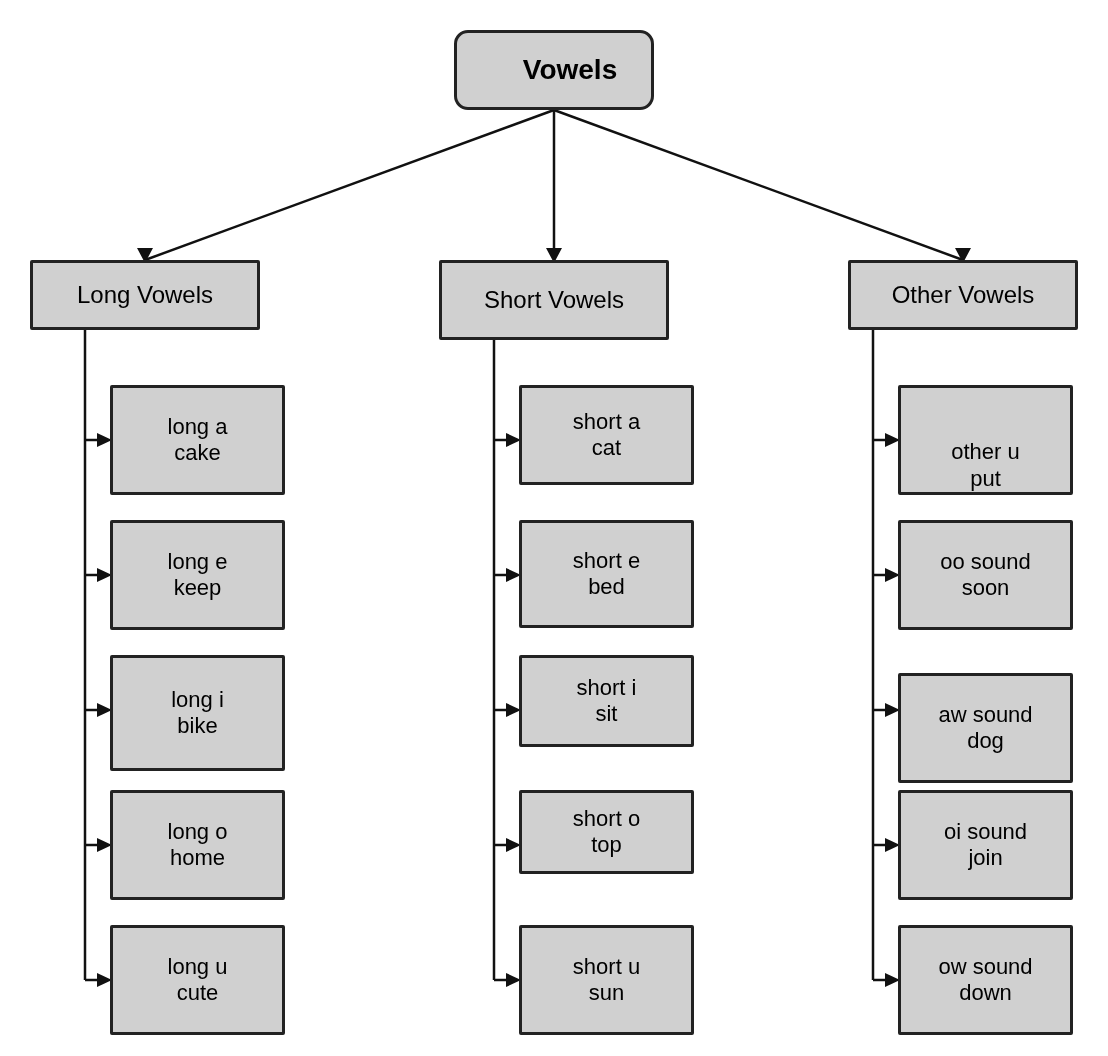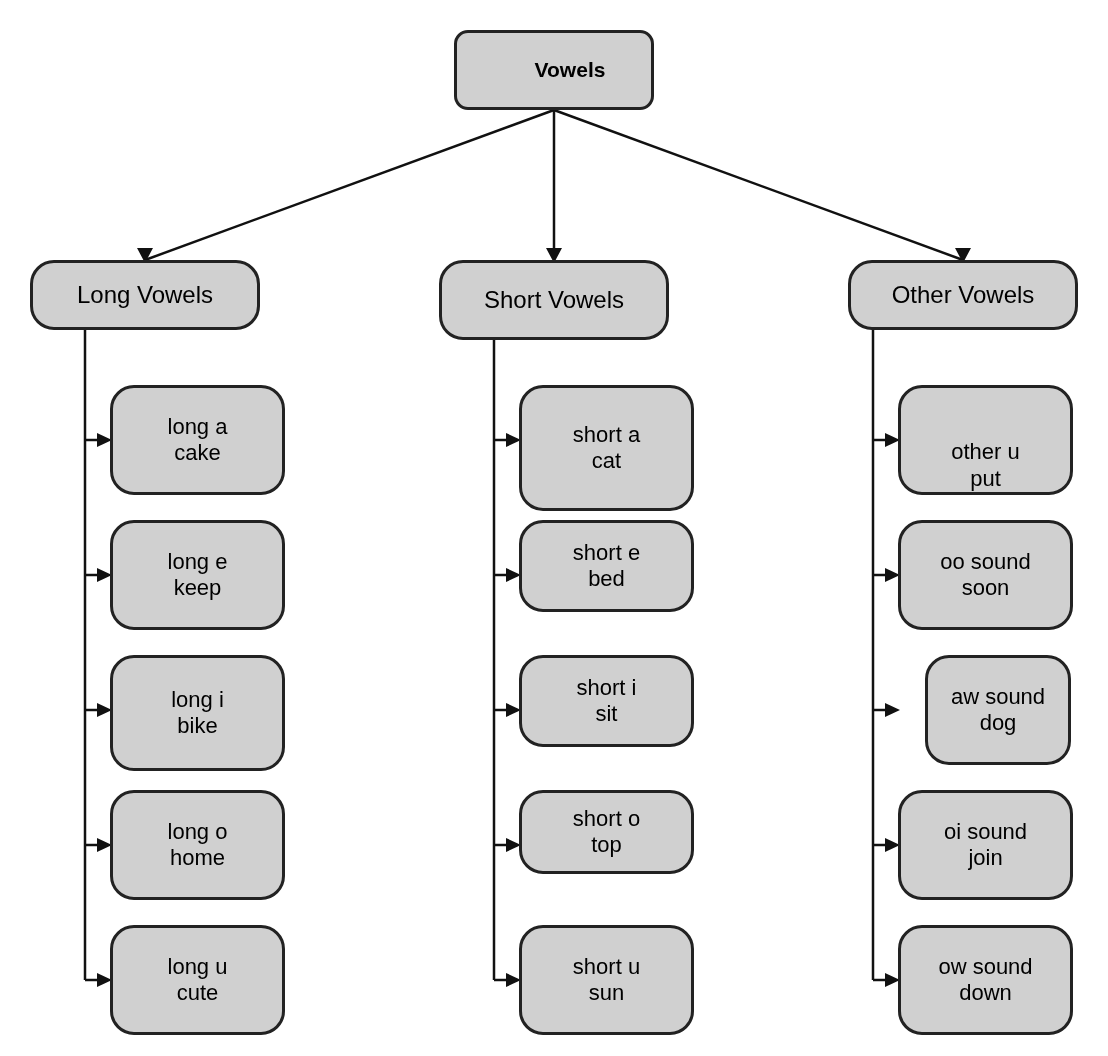--- a/index.html
+++ b/index.html
@@ -16,33 +16,33 @@
       width: 1108px;
       height: 1056px;
       position: relative;
     }
 
     
     .node {
       position: absolute;
       background: #d0d0d0;
       border: 3px solid #222;
-      border-radius: 24px;
+      border-radius: 2px;
       display: flex;
       align-items: center;
       justify-content: center;
       text-align: center;
       font-size: 22px;
       line-height: 1.2;
     }
 
     .node-root {
       width: 200px;
       height: 80px;
-      font-size: 21px;
+      font-size: 28px;
       font-weight: bold;
       border-radius: 14px;
       left: 454px;
       top: 30px;
       padding-left: 32px;
     }
 
     .node-long {
       width: 230px;
       height: 70px;
@@ -66,30 +66,30 @@
     }
 
     
     .node-la { left: 110px; top: 385px; width: 175px; height: 110px; }
     .node-le { left: 110px; top: 520px; width: 175px; height: 110px; }
     .node-li { left: 110px; top: 655px; width: 175px; height: 116px; }
     .node-lo { left: 110px; top: 790px; width: 175px; height: 110px; }
     .node-lu { left: 110px; top: 925px; width: 175px; height: 110px; }
 
     
-    .node-sa { left: 519px; top: 385px; width: 175px; height: 126px; }
-    .node-se { left: 519px; top: 520px; width: 175px; height: 92px; justify-content: center; }
+    .node-sa { left: 519px; top: 385px; width: 175px; height: 100px; }
+    .node-se { left: 519px; top: 520px; width: 175px; height: 108px; justify-content: center; }
     .node-si { left: 519px; top: 655px; width: 175px; height: 92px; }
     .node-so { left: 519px; top: 790px; width: 175px; height: 84px; }
     .node-su { left: 519px; top: 925px; width: 175px; height: 110px; }
 
     
     .node-ou { left: 898px; top: 385px; width: 175px; height: 110px; align-items: flex-end; }
     .node-oo { left: 898px; top: 520px; width: 175px; height: 110px; }
-    .node-aw { left: 898px; top: 655px; width: 146px; height: 110px; margin-left: 27px; }
+    .node-aw { left: 898px; top: 673px; width: 175px; height: 110px; }
     .node-oi { left: 898px; top: 790px; width: 175px; height: 110px; }
     .node-ow { left: 898px; top: 925px; width: 175px; height: 110px; }
 
     svg.lines {
       position: absolute;
       top: 0; left: 0;
       width: 1108px;
       height: 1056px;
       pointer-events: none;
     }

